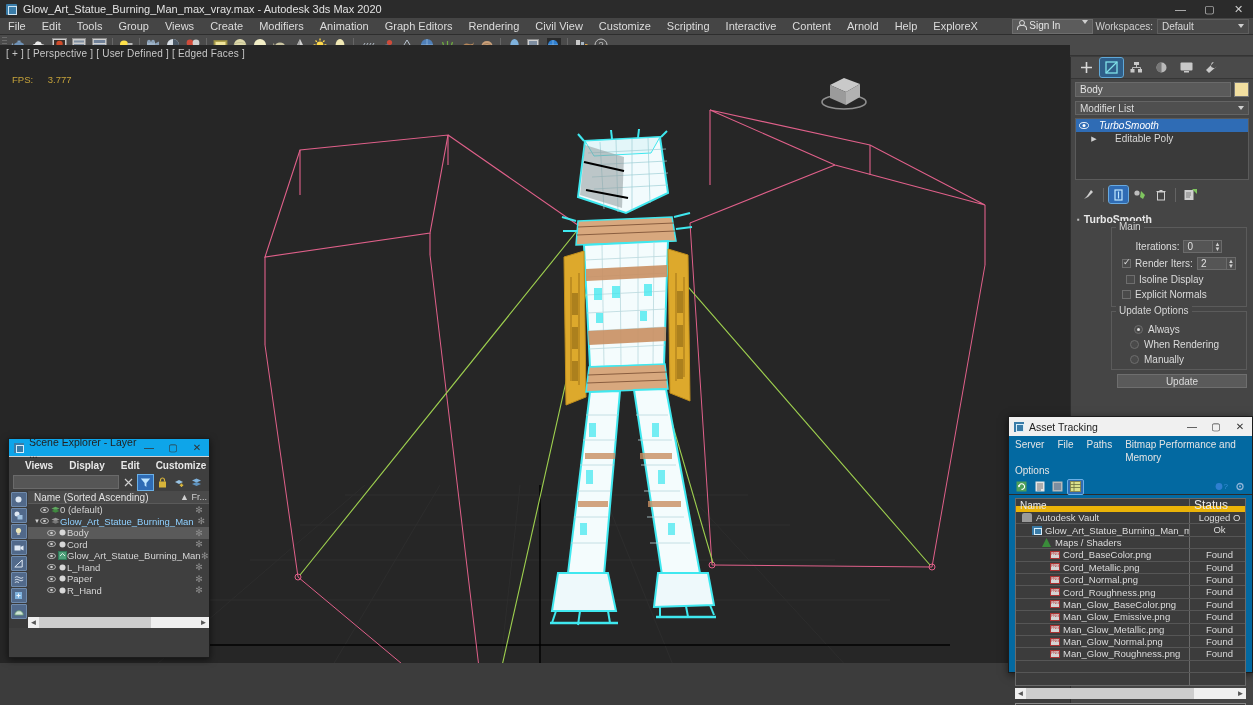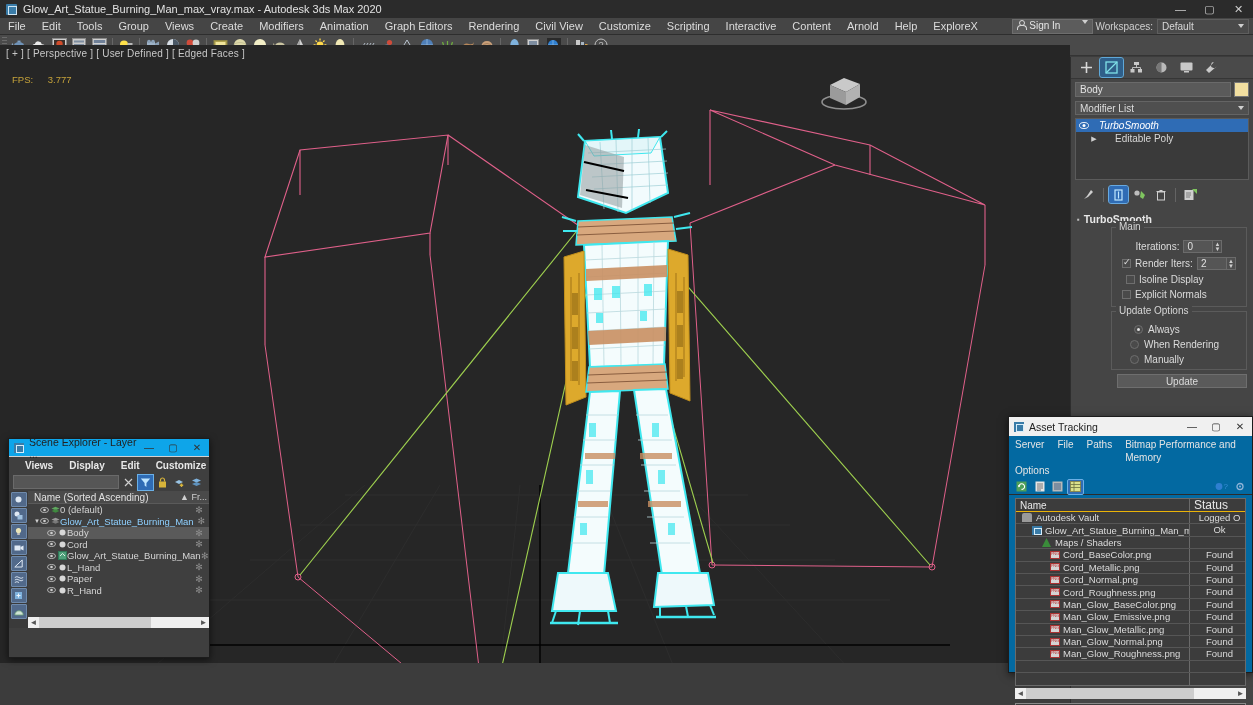--- a/index.html
+++ b/index.html
@@ -273,21 +273,21 @@
   .as-title .wb { margin-left: auto; display: flex; }
   .as-menus { padding: 2px 6px 0 6px; }
   .as-menus .ln { display: flex; gap: 13px; font-size: 10px; color: #e4e4e4; line-height: 13px;}
   .as-tool {
     height: 16px; display: flex; align-items: center; padding: 0 5px; gap: 3px;
     border-bottom: 1px solid #2c2c2c; margin-top: 2px;
   }
   .as-tbtn { width: 15px; height: 14px; display:flex;align-items:center;justify-content:center; border-radius:1px;}
   .as-tbtn.on { background: #2f6cb5; outline:1px solid #6bb0e6; }
   .as-grid { margin: 3px 6px 0 6px; background: #3c3c3c; border: 1px solid #6a6a6a; }
-  .as-ghdr { height: 13px; display: flex; border-bottom: 1px solid #eab308; }
+  .as-ghdr { height: 13px; display: flex; border-bottom: 6px solid #eab308; }
   .as-ghdr .c1 { flex: 1; font-size: 10px; color: #e8e8e8; padding-left: 4px; line-height: 13px;}
   .as-ghdr .c2 { width: 56px; font-size: 12px; color: #e8e8e8; padding-left: 4px;
     border-left: 1px solid #6a6a6a; line-height: 13px;}
   .as-grow { height: 12.4px; display: flex; border-bottom: 1px solid #565656; }
   .as-grow .c1 { flex: 1; display: flex; align-items: center; font-size: 9.5px; color: #dcdcdc; overflow:hidden;}
   .as-grow .c2 { width: 56px; font-size: 9.5px; color: #dcdcdc; padding-left: 4px;
     border-left: 1px solid #6a6a6a; line-height: 12.4px; text-align: center; }
   .fico { width: 10px; height: 8px; flex: none; margin-right: 3px;
     background: #d4d4d4; border: 1px solid #a33; position: relative; }
   .fico:after { content:"PNG"; position:absolute; left:0; top:-1px; font-size:4px; color:#b33; letter-spacing:-0.3px;}

